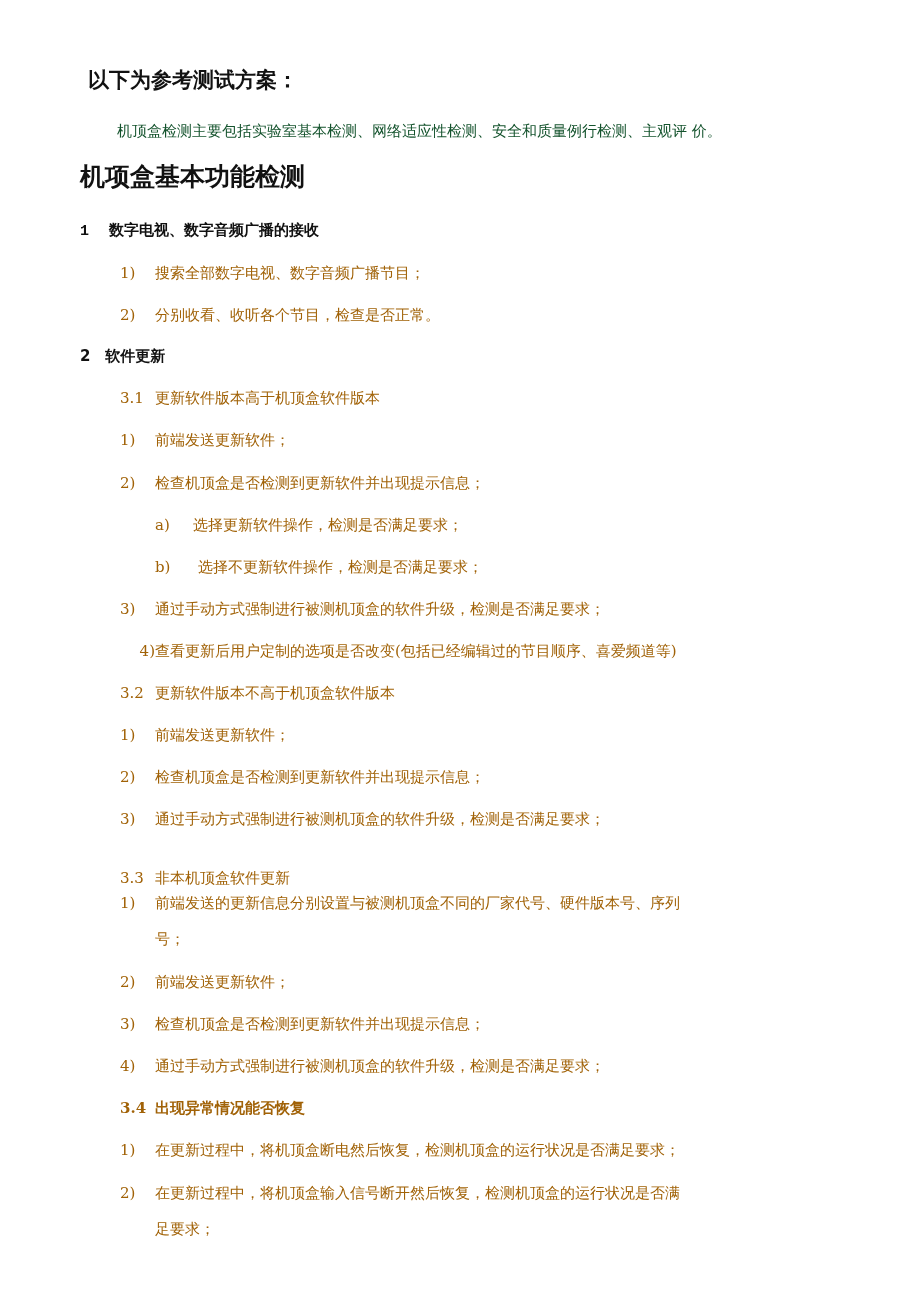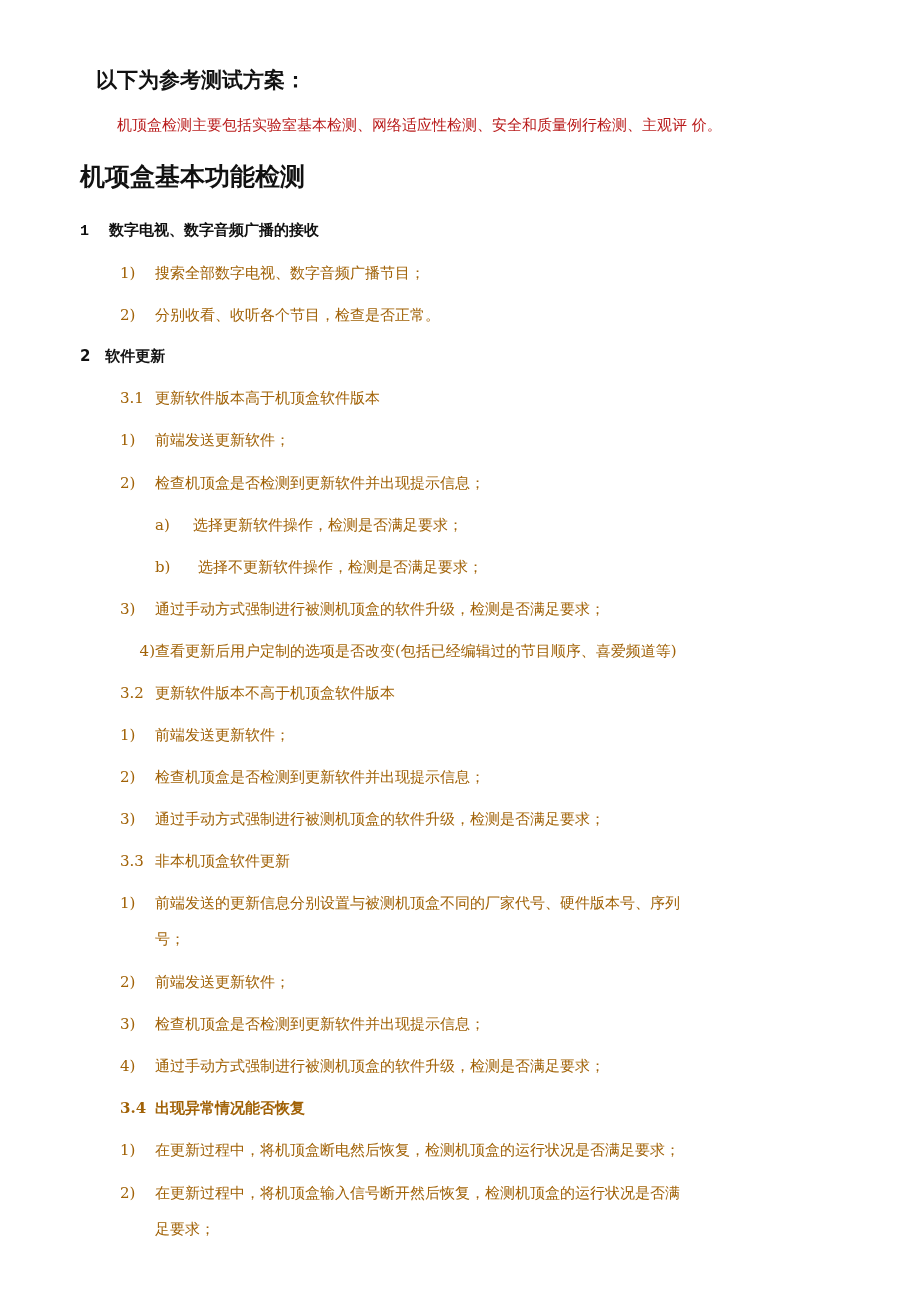--- a/index.html
+++ b/index.html
@@ -1,20 +1,20 @@
 <!DOCTYPE html>
 <html><head>
 <meta charset="utf-8">
 <style>
   html, body { margin: 0; padding: 0; background: #ffffff; }
   body { width: 920px; height: 1301px; position: relative; overflow: hidden;
          font-family: "DejaVu Serif", "Liberation Serif", serif; color: #111; }
   .abs { position: absolute; white-space: nowrap; }
-  .h-top { font-family: "DejaVu Sans", "Liberation Sans", sans-serif; font-weight: bold; font-size: 21px; left: 96px; top: 66px; }
-  .intro { font-size: 15px; left: 117px; top: 116px; color:#b91c1c; }
+  .h-top { font-family: "DejaVu Sans", "Liberation Sans", sans-serif; font-weight: bold; font-size: 21px; left: 88px; top: 66px; }
+  .intro { font-size: 15px; left: 117px; top: 122px; color:#14532d; }
   .h-main { font-family: "DejaVu Sans", "Liberation Sans", sans-serif; font-weight: bold; font-size: 25px; left: 80px; top: 160px; }
   .sec { font-family: "DejaVu Sans", "Liberation Sans", sans-serif; font-weight: bold; font-size: 15px; left: 80px; }
   .sec .num { display:inline-block; width: 20px; }
   .item { font-size: 15px; color:#a16207; }
   .item .num { display:inline-block; }
 </style>
 </head>
 <body>
 
 <div>
@@ -67,21 +67,21 @@
     <span class="num" style="width:35px;">1)</span><span>前端发送更新软件；</span>
   </div>
   <div class="abs item" style="left:120px; top:768px;">
     <span class="num" style="width:35px;">2)</span><span>检查机顶盒是否检测到更新软件并出现提示信息；</span>
   </div>
   <div class="abs item" style="left:120px; top:810px;">
     <span class="num" style="width:35px;">3)</span><span>通过手动方式强制进行被测机顶盒的软件升级，检测是否满足要求；</span>
   </div>
 
   <div class="abs item" style="left:120px; top:852px;">
-    <span class="num" style="width:35px;">3.3</span><span>非本机顶盒软件更新</span>
+    <span class="num" style="width:35px;margin-top:17px;">3.3</span><span>非本机顶盒软件更新</span>
   </div>
   <div class="abs item" style="left:120px; top:894px;">
     <span class="num" style="width:35px;">1)</span><span>前端发送的更新信息分别设置与被测机顶盒不同的厂家代号、硬件版本号、序列</span>
   </div>
   <div class="abs item" style="left:155px; top:930px;">号；</div>
   <div class="abs item" style="left:120px; top:973px;">
     <span class="num" style="width:35px;">2)</span><span>前端发送更新软件；</span>
   </div>
   <div class="abs item" style="left:120px; top:1015px;">
     <span class="num" style="width:35px;">3)</span><span>检查机顶盒是否检测到更新软件并出现提示信息；</span>

